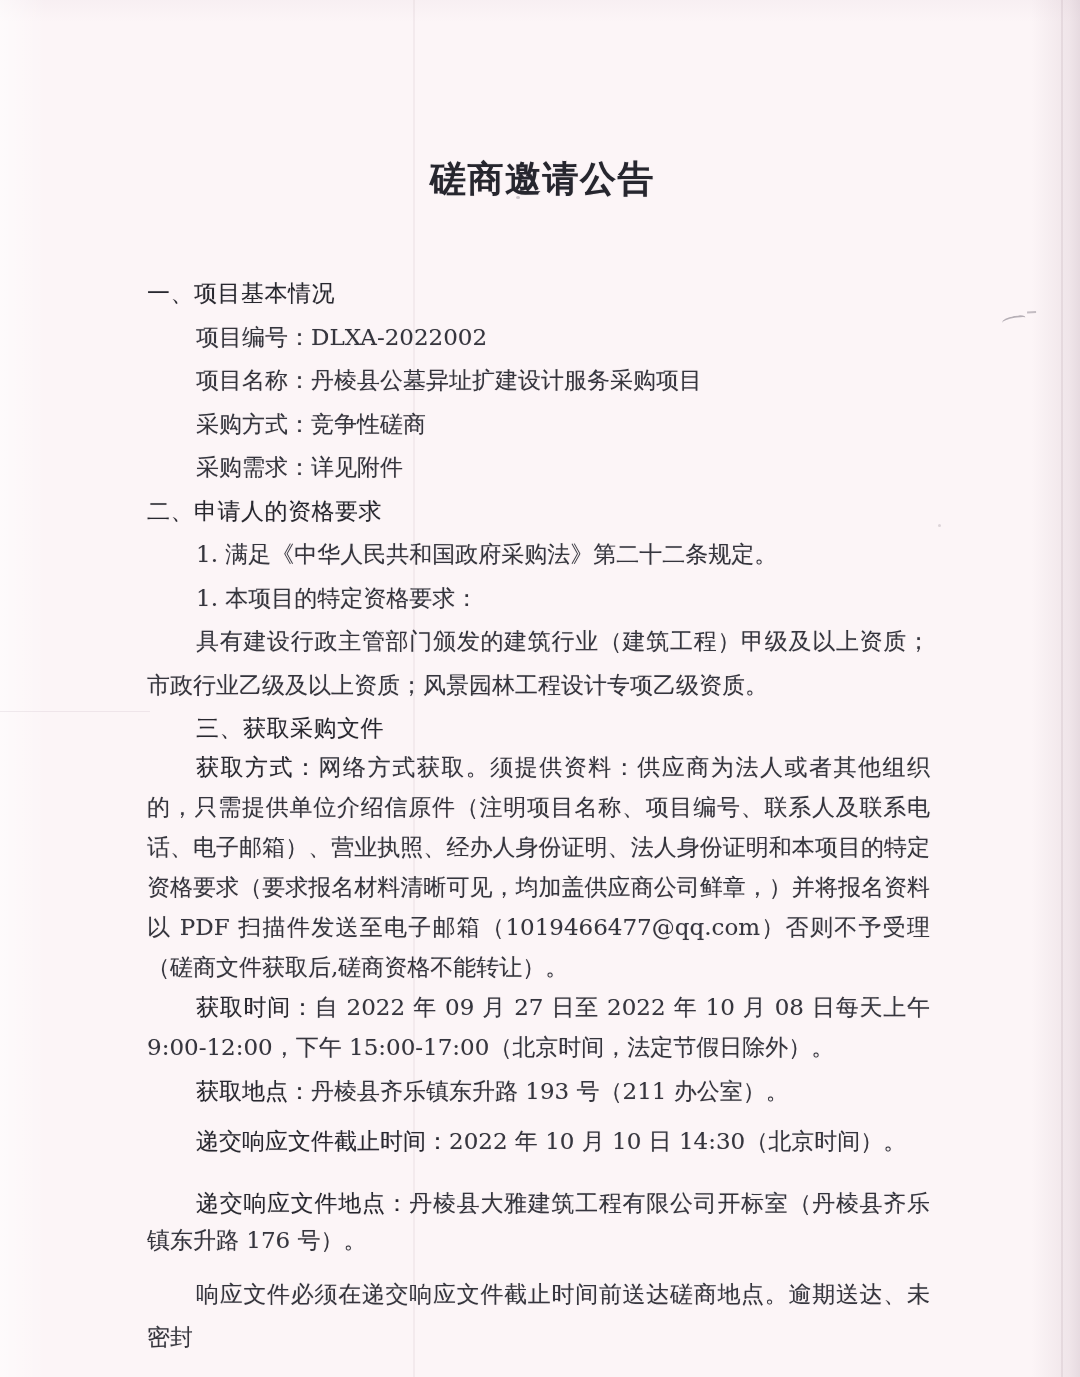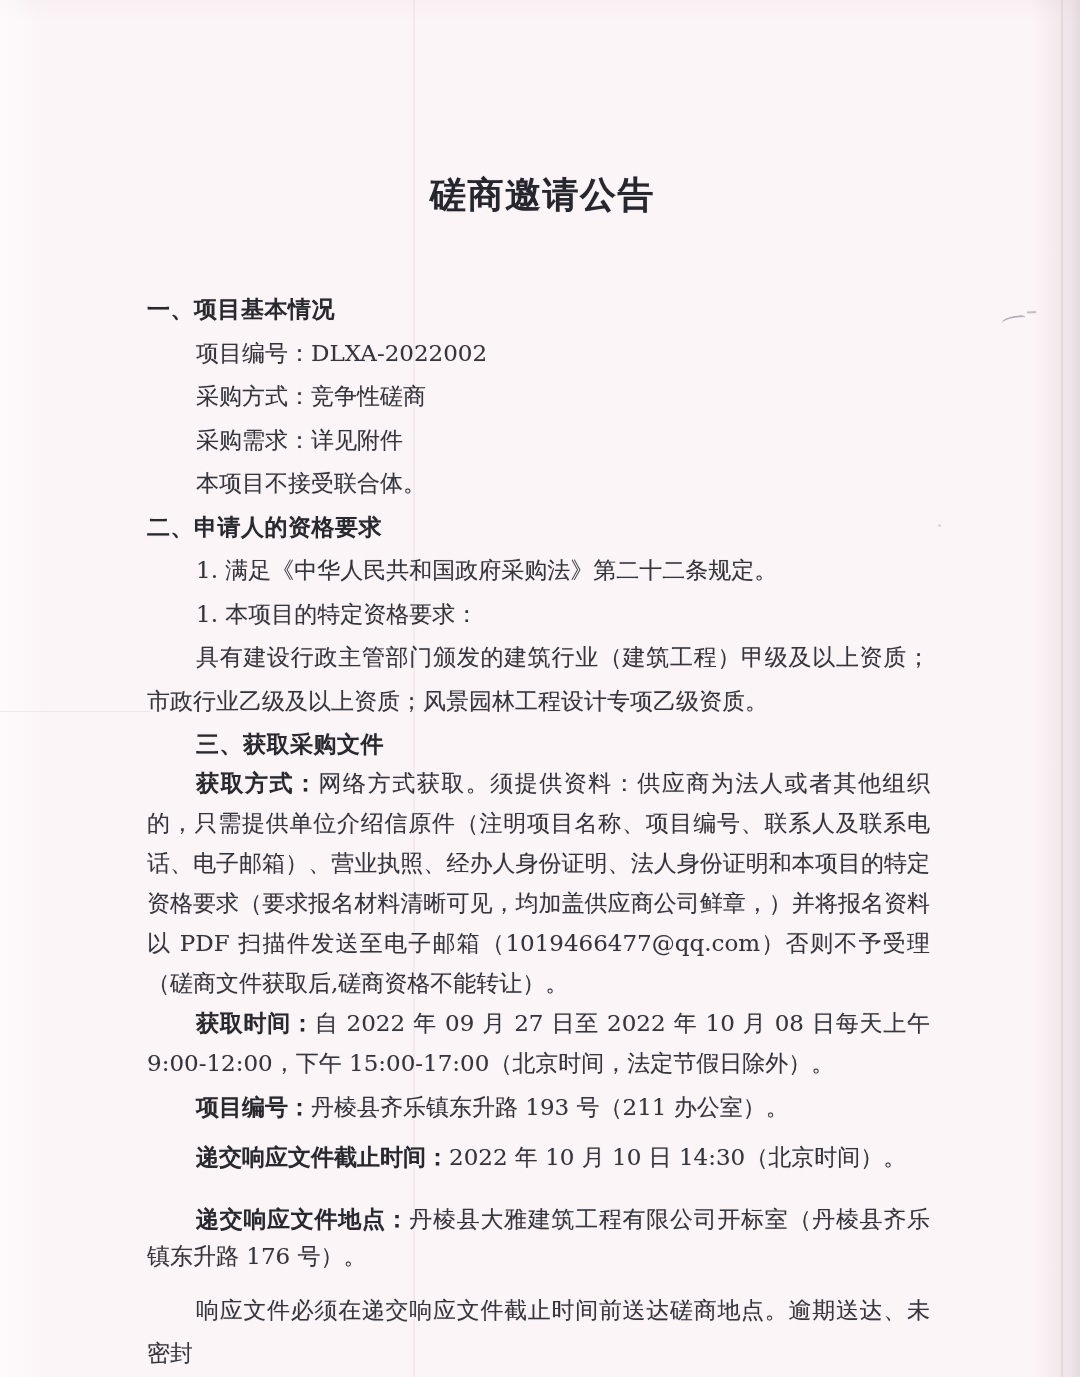--- a/index.html
+++ b/index.html
@@ -16,40 +16,40 @@
       linear-gradient(90deg, rgba(0,0,0,0) 95.5%, rgba(208,188,198,.28) 99%, rgba(196,176,188,.38) 100%),
       linear-gradient(180deg, rgba(238,226,232,.30) 0px, rgba(255,255,255,0) 22px);
     color:#35353d;
   }
   .content{
     position:relative;
     padding:154px 150px 0 147px;
     box-sizing:border-box;
   }
   .doc-title{
-    margin:16px 0 70px 0;
+    margin:0 0 70px 0;
     font-size:36px;line-height:48px;font-weight:700;
     letter-spacing:1.5px;text-indent:8px;
     text-align:center;color:#26262e;
     text-shadow:0 0 1px rgba(50,50,60,.35);
   }
   .para{
     margin:0;font-size:23px;line-height:43.5px;
     text-align:justify;
     text-shadow:0 0 1px rgba(60,60,72,.28);
   }
   .indent{text-indent:49px;}
   .heading{
     font-family:"DejaVu Sans","Liberation Sans",sans-serif;
     font-weight:700;color:#28282f;letter-spacing:.5px;
   }
   .seg{color:inherit;}
   .bold-label{
     font-family:"DejaVu Sans","Liberation Sans",sans-serif;
-    font-weight:700;color:#28282f;
+    font-weight:400;color:#28282f;
   }
   .lh40{line-height:40px;}
   .lh37{line-height:37px;}
   .mtneg4{margin-top:-4px;}
   .mt4{margin-top:4px;}
   .mt10{margin-top:10px;}
   .mt12{margin-top:24px;}
   .mt14{margin-top:14px;}
   
   .artifact{position:absolute;pointer-events:none;}
@@ -79,29 +79,29 @@
   <div class="artifact seam"></div>
   <div class="artifact pencil-mark"></div>
   <div class="artifact speck-1"></div>
   <div class="artifact speck-2"></div>
 
   <div class="content">
     <h1 class="doc-title">磋商邀请公告</h1>
     <div>
         <p class="para heading"><span class="seg bold-label">一、项目基本情况</span></p>
         <p class="para indent"><span class="seg">项目编号：DLXA-2022002</span></p>
+        <p class="para indent"><span class="seg">项目名称：丹棱县公墓异址扩建设计服务采购项目</span></p>
         <p class="para indent"><span class="seg">采购方式：竞争性磋商</span></p>
         <p class="para indent"><span class="seg">采购需求：详见附件</span></p>
-        <p class="para indent"><span class="seg">本项目不接受联合体。</span></p>
         <p class="para heading"><span class="seg bold-label">二、申请人的资格要求</span></p>
         <p class="para indent"><span class="seg">1. 满足《中华人民共和国政府采购法》第二十二条规定。</span></p>
         <p class="para indent"><span class="seg">1. 本项目的特定资格要求：</span></p>
         <p class="para indent"><span class="seg">具有建设行政主管部门颁发的建筑行业（建筑工程）甲级及以上资质；市政行业乙级及以上资质；风景园林工程设计专项乙级资质。</span></p>
         <p class="para heading indent"><span class="seg bold-label">三、获取采购文件</span></p>
         <p class="para indent lh40 mtneg4"><span class="seg bold-label">获取方式：</span><span class="seg">网络方式获取。须提供资料：供应商为法人或者其他组织的，只需提供单位介绍信原件（注明项目名称、项目编号、联系人及联系电话、电子邮箱）、营业执照、经办人身份证明、法人身份证明和本项目的特定资格要求（要求报名材料清晰可见，均加盖供应商公司鲜章，）并将报名资料以 PDF 扫描件发送至电子邮箱（1019466477@qq.com）否则不予受理（磋商文件获取后,磋商资格不能转让）。</span></p>
         <p class="para indent lh40"><span class="seg bold-label">获取时间：</span><span class="seg">自 2022 年 09 月 27 日至 2022 年 10 月 08 日每天上午 9:00-12:00，下午 15:00-17:00（北京时间，法定节假日除外）。</span></p>
-        <p class="para indent lh40 mt4"><span class="seg bold-label">项目编号：</span><span class="seg">丹棱县齐乐镇东升路 193 号（211 办公室）。</span></p>
+        <p class="para indent lh40 mt4"><span class="seg bold-label">获取地点：</span><span class="seg">丹棱县齐乐镇东升路 193 号（211 办公室）。</span></p>
         <p class="para indent lh40 mt10"><span class="seg bold-label">递交响应文件截止时间：</span><span class="seg">2022 年 10 月 10 日 14:30（北京时间）。</span></p>
         <p class="para indent lh37 mt12"><span class="seg bold-label">递交响应文件地点：</span><span class="seg">丹棱县大雅建筑工程有限公司开标室（丹棱县齐乐镇东升路 176 号）。</span></p>
         <p class="para indent mt14"><span class="seg">响应文件必须在递交响应文件截止时间前送达磋商地点。逾期送达、未密封</span></p>
       </div>
   </div>
 </div>
 
 </body></html>

